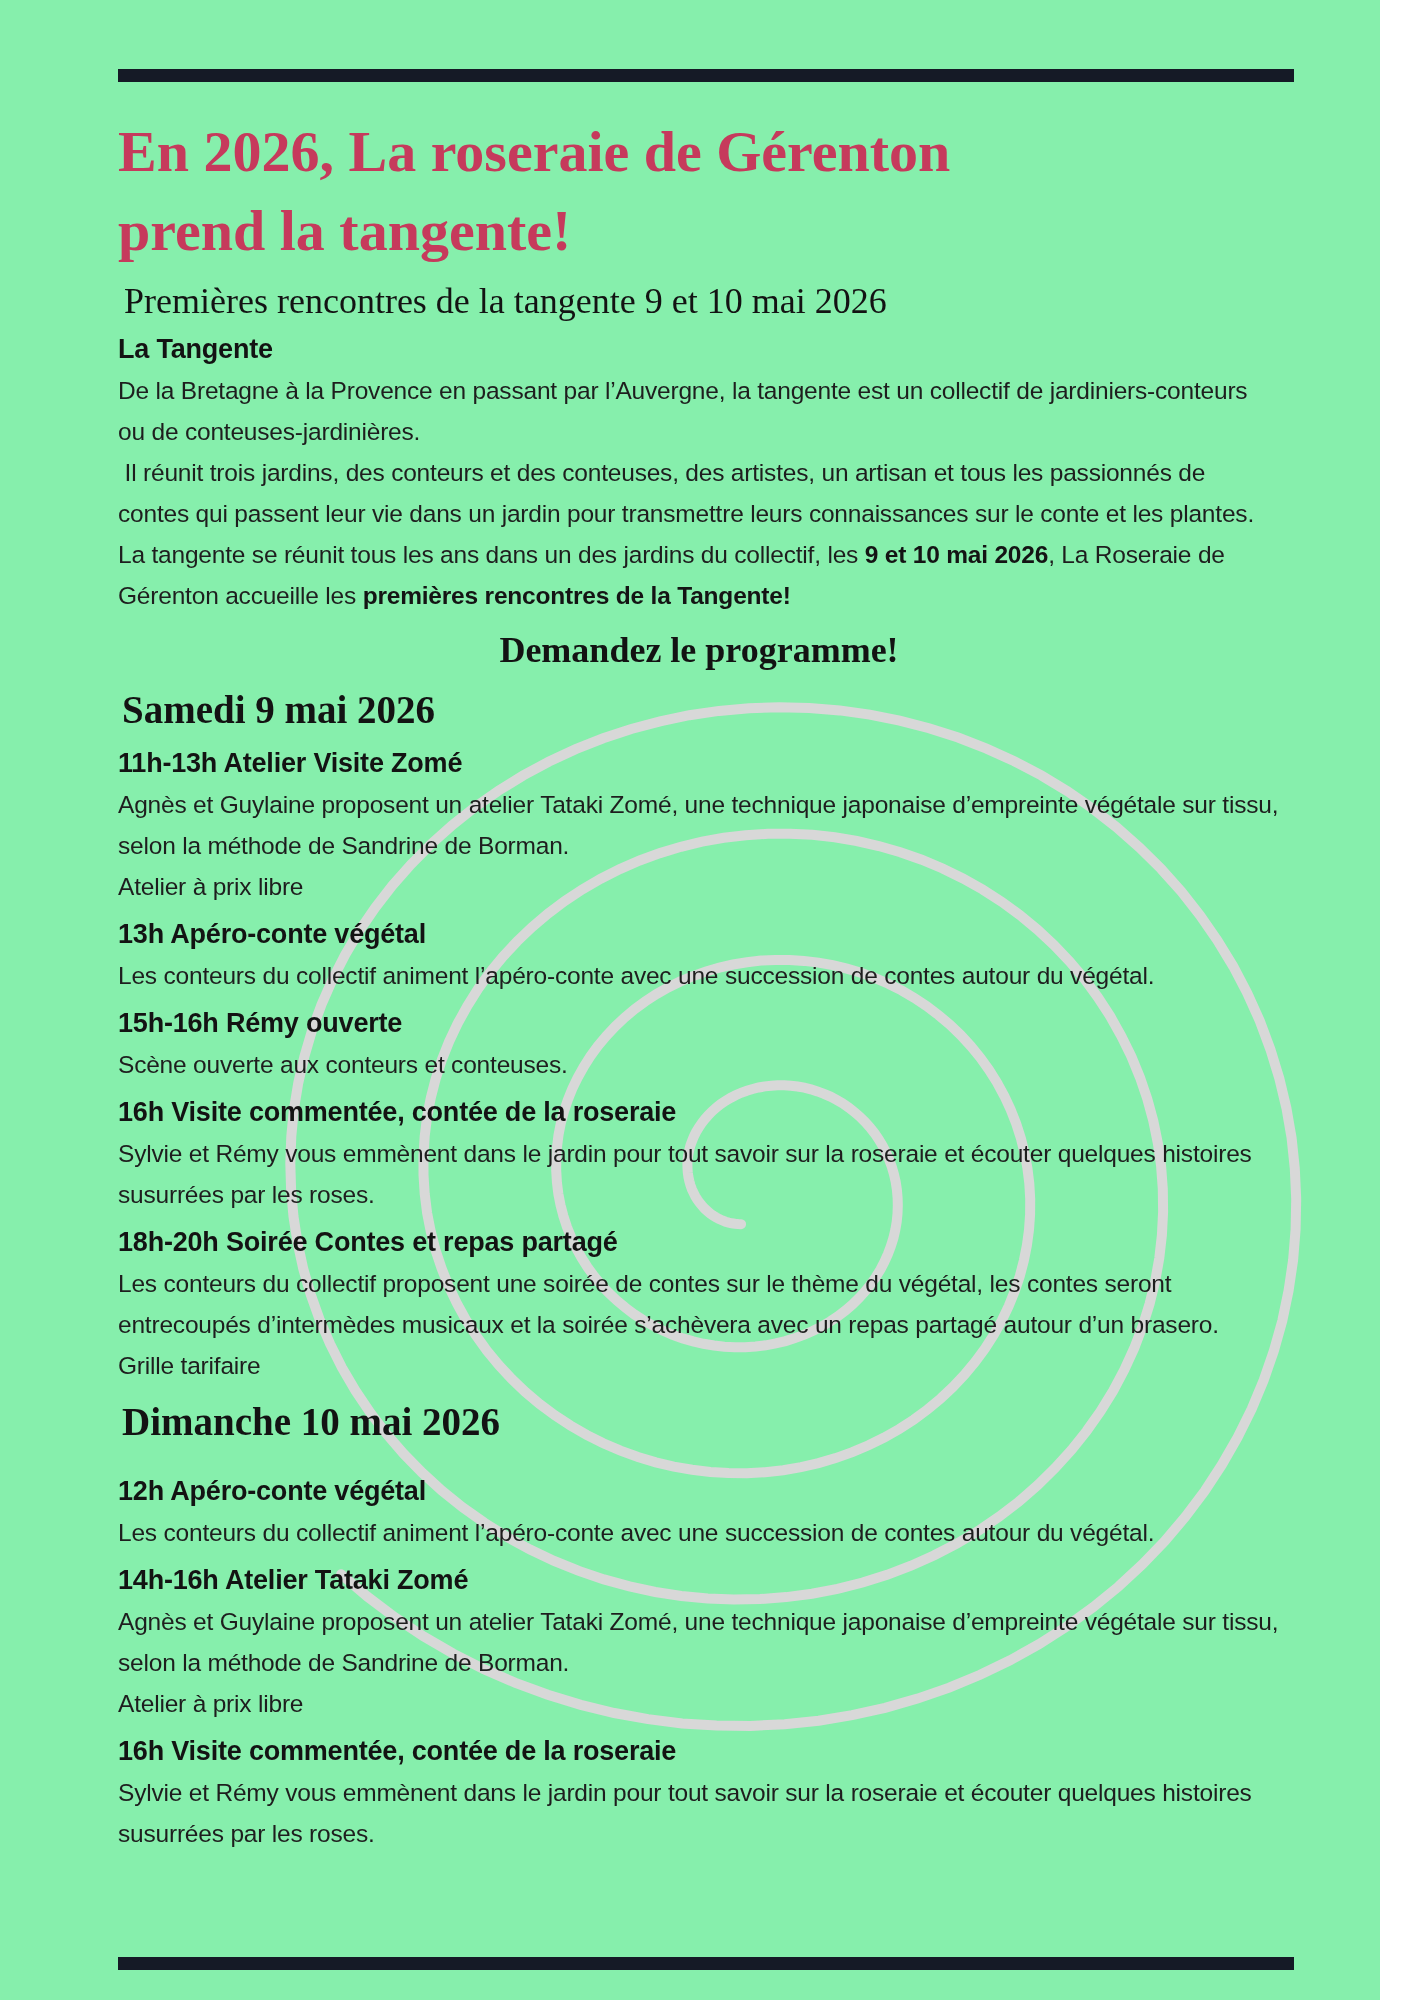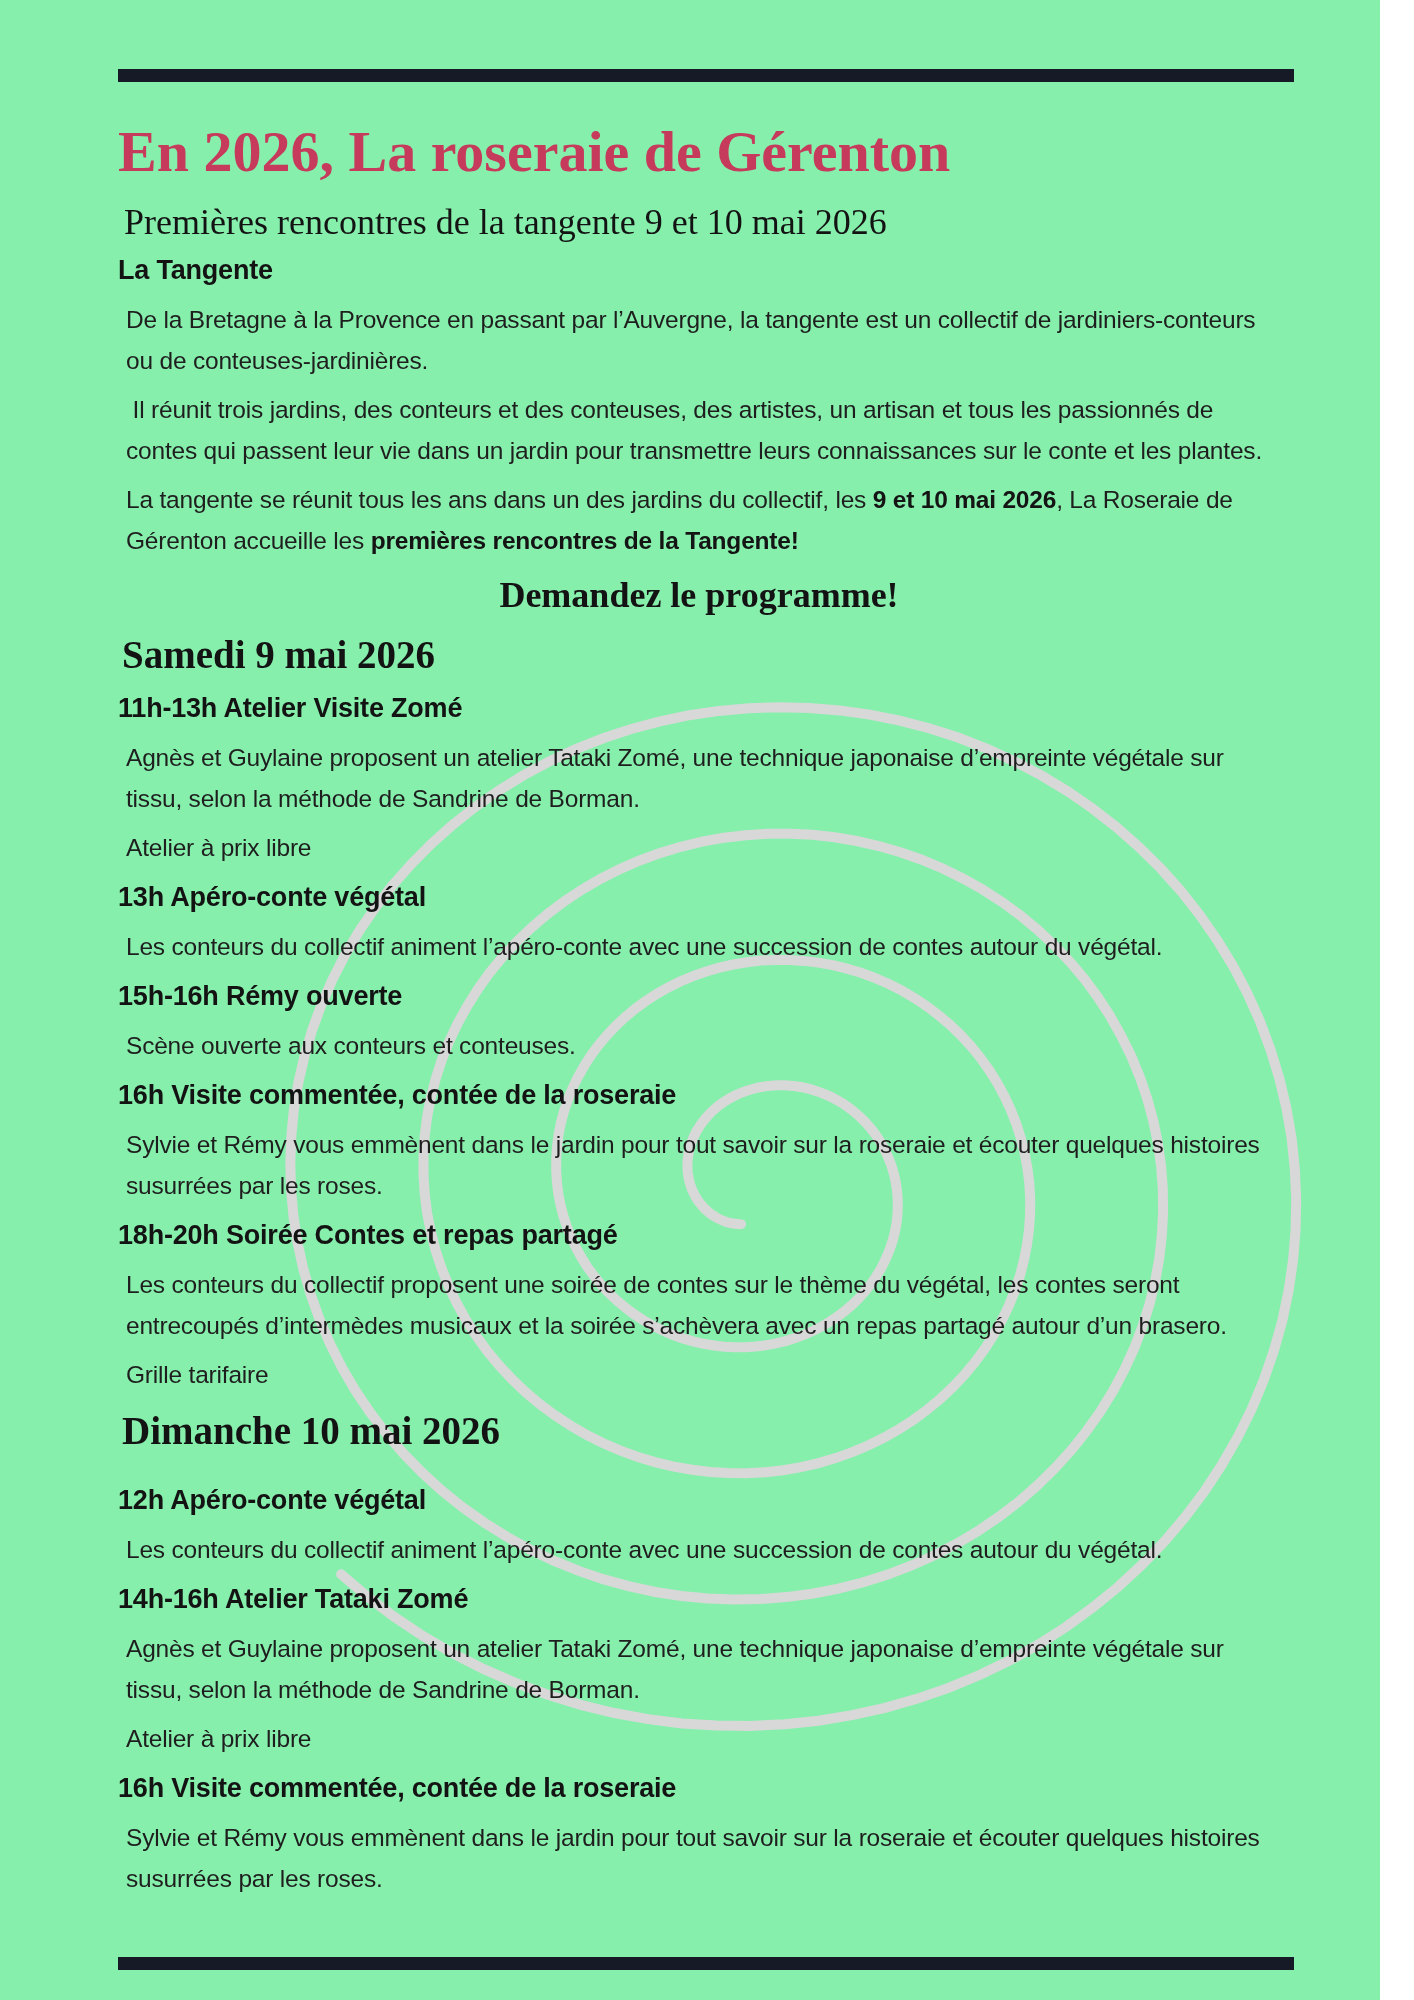--- a/index.html
+++ b/index.html
@@ -30,21 +30,21 @@
   .subtitle{
     font-family:"Liberation Serif",serif;font-weight:400;color:#131313;
     font-size:36px;line-height:47px;margin:8px 0 0 0;padding-left:6px;
   }
   .section-heading, .event-title{
     font-size:27px;font-weight:700;color:#131313;line-height:42px;margin:6px 0 0 0;
     letter-spacing:-0.2px;
   }
   .section-heading{margin-top:3px;}
   .body-text{
-    font-size:24.5px;line-height:41px;color:var(--text);margin:8px;letter-spacing:-0.2px;
+    font-size:24.5px;line-height:41px;color:var(--text);margin:0;letter-spacing:-0.2px;
   }
   .body-text strong{font-weight:700;color:#141414;}
   .cta{
     font-family:"Liberation Serif",serif;font-weight:700;color:#131313;
     font-size:36px;line-height:48px;text-align:center;margin:10px 0 6px 0;
   }
   .day-heading{
     font-family:"Liberation Serif",serif;font-weight:700;color:#131313;
     font-size:39px;line-height:52px;margin:10px 0 4px 4px;
   }
@@ -58,20 +58,21 @@
   <svg class="watermark" width="1414" height="2000" viewBox="0 0 1414 2000" aria-hidden="true">
     <path id="spiral" fill="none" stroke="var(--watermark)" stroke-width="10" stroke-linecap="round" d="M741.1 1224.2 L738.1 1224.1 L735.0 1223.8 L731.8 1223.3 L728.7 1222.6 L725.5 1221.7 L722.4 1220.5 L719.2 1219.1 L716.1 1217.4 L713.1 1215.6 L710.2 1213.5 L707.4 1211.1 L704.6 1208.6 L702.1 1205.8 L699.6 1202.8 L697.4 1199.7 L695.3 1196.3 L693.5 1192.7 L691.8 1189.0 L690.4 1185.1 L689.3 1181.1 L688.4 1176.9 L687.8 1172.6 L687.5 1168.3 L687.4 1163.8 L687.7 1159.3 L688.3 1154.7 L689.2 1150.1 L690.4 1145.5 L692.0 1141.0 L693.9 1136.4 L696.1 1132.0 L698.7 1127.6 L701.6 1123.3 L704.8 1119.1 L708.3 1115.1 L712.1 1111.3 L716.3 1107.6 L720.7 1104.1 L725.4 1100.9 L730.4 1098.0 L735.6 1095.3 L741.1 1092.8 L746.8 1090.7 L752.7 1089.0 L758.7 1087.5 L764.9 1086.4 L771.3 1085.7 L777.8 1085.3 L784.3 1085.3 L790.9 1085.7 L797.6 1086.5 L804.2 1087.7 L810.9 1089.3 L817.4 1091.4 L824.0 1093.8 L830.4 1096.6 L836.6 1099.9 L842.8 1103.5 L848.7 1107.6 L854.4 1112.0 L859.9 1116.8 L865.1 1122.0 L870.0 1127.5 L874.6 1133.3 L878.8 1139.5 L882.7 1146.0 L886.1 1152.7 L889.2 1159.7 L891.8 1166.9 L894.0 1174.4 L895.7 1182.0 L896.9 1189.8 L897.6 1197.7 L897.8 1205.7 L897.5 1213.8 L896.7 1221.9 L895.3 1230.0 L893.4 1238.1 L890.9 1246.1 L887.9 1254.1 L884.4 1261.9 L880.4 1269.6 L875.8 1277.0 L870.7 1284.3 L865.1 1291.3 L859.0 1298.0 L852.4 1304.5 L845.4 1310.5 L838.0 1316.2 L830.1 1321.5 L821.9 1326.4 L813.2 1330.8 L804.3 1334.7 L795.0 1338.1 L785.5 1341.1 L775.7 1343.4 L765.7 1345.3 L755.6 1346.5 L745.3 1347.2 L734.9 1347.2 L724.4 1346.7 L714.0 1345.5 L703.5 1343.8 L693.1 1341.4 L682.8 1338.4 L672.6 1334.8 L662.7 1330.5 L652.9 1325.7 L643.4 1320.3 L634.2 1314.3 L625.4 1307.7 L616.9 1300.6 L608.8 1293.0 L601.2 1284.9 L594.1 1276.2 L587.5 1267.2 L581.5 1257.7 L576.0 1247.8 L571.2 1237.5 L566.9 1226.9 L563.4 1216.1 L560.5 1204.9 L558.3 1193.6 L556.9 1182.1 L556.2 1170.4 L556.2 1158.7 L557.0 1146.9 L558.5 1135.1 L560.8 1123.3 L563.9 1111.6 L567.7 1100.1 L572.3 1088.7 L577.7 1077.5 L583.7 1066.7 L590.5 1056.1 L598.0 1045.8 L606.2 1036.0 L615.1 1026.6 L624.5 1017.7 L634.6 1009.2 L645.3 1001.4 L656.5 994.1 L668.2 987.4 L680.4 981.4 L693.1 976.1 L706.1 971.5 L719.4 967.6 L733.1 964.5 L747.0 962.2 L761.0 960.6 L775.3 959.9 L789.6 959.9 L804.0 960.9 L818.4 962.6 L832.7 965.2 L846.9 968.6 L860.9 972.8 L874.7 977.9 L888.3 983.7 L901.5 990.4 L914.3 997.9 L926.6 1006.1 L938.5 1015.1 L949.9 1024.7 L960.7 1035.1 L970.8 1046.1 L980.3 1057.7 L989.0 1069.9 L997.1 1082.7 L1004.3 1096.0 L1010.7 1109.7 L1016.2 1123.8 L1020.9 1138.3 L1024.6 1153.1 L1027.4 1168.1 L1029.3 1183.4 L1030.2 1198.8 L1030.1 1214.3 L1029.0 1229.8 L1026.9 1245.3 L1023.8 1260.8 L1019.8 1276.1 L1014.7 1291.2 L1008.7 1306.1 L1001.7 1320.7 L993.7 1334.9 L984.9 1348.6 L975.1 1361.9 L964.5 1374.7 L953.0 1386.9 L940.7 1398.5 L927.6 1409.4 L913.8 1419.6 L899.3 1429.0 L884.2 1437.6 L868.5 1445.3 L852.3 1452.2 L835.6 1458.1 L818.5 1463.1 L801.0 1467.1 L783.2 1470.2 L765.2 1472.2 L747.0 1473.2 L728.7 1473.1 L710.4 1472.0 L692.1 1469.8 L673.8 1466.6 L655.8 1462.3 L638.0 1457.0 L620.5 1450.7 L603.3 1443.3 L586.6 1434.9 L570.4 1425.5 L554.7 1415.2 L539.7 1404.0 L525.3 1391.9 L511.7 1378.9 L498.9 1365.1 L486.9 1350.6 L475.8 1335.3 L465.7 1319.4 L456.6 1302.8 L448.5 1285.7 L441.5 1268.1 L435.5 1250.0 L430.8 1231.6 L427.1 1212.9 L424.7 1193.9 L423.5 1174.8 L423.5 1155.5 L424.7 1136.2 L427.1 1116.9 L430.8 1097.8 L435.7 1078.8 L441.8 1060.0 L449.1 1041.6 L457.6 1023.6 L467.3 1006.0 L478.1 988.9 L490.0 972.4 L503.0 956.6 L517.0 941.5 L532.0 927.2 L547.9 913.7 L564.7 901.1 L582.3 889.4 L600.8 878.7 L619.9 869.1 L639.7 860.5 L660.0 853.1 L680.9 846.8 L702.1 841.7 L723.8 837.8 L745.7 835.2 L767.9 833.8 L790.1 833.7 L812.4 834.8 L834.7 837.3 L856.8 841.0 L878.8 846.0 L900.4 852.2 L921.7 859.7 L942.6 868.5 L962.9 878.4 L982.6 889.5 L1001.7 901.8 L1020.0 915.2 L1037.4 929.6 L1054.0 945.1 L1069.7 961.6 L1084.3 978.9 L1097.8 997.2 L1110.2 1016.2 L1121.3 1036.0 L1131.3 1056.4 L1140.0 1077.5 L1147.3 1099.0 L1153.3 1121.0 L1157.9 1143.4 L1161.1 1166.1 L1162.8 1189.0 L1163.1 1212.0 L1161.9 1235.1 L1159.3 1258.1 L1155.2 1281.0 L1149.6 1303.8 L1142.6 1326.2 L1134.2 1348.2 L1124.3 1369.8 L1113.1 1390.9 L1100.5 1411.3 L1086.6 1431.0 L1071.4 1450.0 L1055.0 1468.1 L1037.5 1485.3 L1018.8 1501.6 L999.1 1516.7 L978.4 1530.8 L956.7 1543.7 L934.3 1555.3 L911.0 1565.7 L887.1 1574.8 L862.6 1582.5 L837.5 1588.8 L812.0 1593.7 L786.2 1597.1 L760.2 1599.1 L733.9 1599.6 L707.7 1598.5 L681.4 1596.0 L655.3 1592.0 L629.5 1586.4 L603.9 1579.4 L578.8 1570.9 L554.1 1561.0 L530.1 1549.6 L506.8 1536.8 L484.3 1522.7 L462.6 1507.3 L441.9 1490.7 L422.3 1472.8 L403.7 1453.8 L386.3 1433.7 L370.2 1412.6 L355.4 1390.6 L342.0 1367.7 L330.1 1344.0 L319.6 1319.5 L310.7 1294.5 L303.3 1269.0 L297.6 1242.9 L293.5 1216.6 L291.1 1190.0 L290.3 1163.2 L291.3 1136.3 L293.9 1109.5 L298.3 1082.8 L304.4 1056.4 L312.1 1030.2 L321.5 1004.5 L332.6 979.3 L345.2 954.7 L359.4 930.8 L375.2 907.7 L392.4 885.5 L411.1 864.3 L431.1 844.1 L452.4 825.0 L474.9 807.2 L498.6 790.6 L523.3 775.4 L549.1 761.5 L575.7 749.2 L603.2 738.3 L631.3 729.0 L660.1 721.3 L689.3 715.2 L719.0 710.9 L749.0 708.2 L779.1 707.2 L809.4 707.9 L839.6 710.4 L869.7 714.6 L899.6 720.6 L929.0 728.2 L958.1 737.5 L986.5 748.6 L1014.3 761.2 L1041.3 775.4 L1067.4 791.2 L1092.5 808.5 L1116.5 827.2 L1139.4 847.4 L1161.0 868.8 L1181.3 891.5 L1200.1 915.4 L1217.4 940.4 L1233.2 966.3 L1247.3 993.2 L1259.8 1020.9 L1270.4 1049.4 L1279.3 1078.4 L1286.4 1108.0 L1291.6 1138.0 L1294.8 1168.4 L1296.2 1198.9 L1295.6 1229.5 L1293.1 1260.1 L1288.6 1290.6 L1282.3 1320.8 L1273.9 1350.7 L1263.7 1380.2 L1251.7 1409.0 L1237.7 1437.2 L1222.0 1464.6 L1204.6 1491.2 L1185.4 1516.7 L1164.7 1541.2 L1142.3 1564.5 L1118.5 1586.5 L1093.3 1607.1 L1066.8 1626.4 L1039.0 1644.1 L1010.1 1660.3 L980.1 1674.8 L949.2 1687.6 L917.5 1698.6 L885.1 1707.8 L852.1 1715.2 L818.6 1720.7 L784.7 1724.3 L750.6 1725.9 L716.4 1725.6 L682.2 1723.4 L648.1 1719.1 L614.3 1713.0 L580.8 1704.9 L547.8 1694.8 L515.5 1682.9 L483.9 1669.2 L453.2 1653.6 L423.4 1636.3 L394.7 1617.2 L367.3 1596.5 L341.1 1574.3"></path>
   </svg>
 
   <div class="content">
 
     <div class="rule top-rule"></div>
 
     <h1 class="title">
       <span class="t-line">En 2026, La roseraie de Gérenton</span>
+      <span class="t-line">prend la tangente!</span>
     </h1>
 
     <h2 class="subtitle">Premières rencontres de la tangente 9 et 10 mai 2026</h2>
 
     <h3 class="section-heading">La Tangente</h3>
 
     <p class="body-text">De la Bretagne à la Provence en passant par l’Auvergne, la tangente est un collectif de jardiniers-conteurs ou de conteuses-jardinières.</p>
     <p class="body-text">&nbsp;Il réunit trois jardins, des conteurs et des conteuses, des artistes, un artisan et tous les passionnés de contes qui passent leur vie dans un jardin pour transmettre leurs connaissances sur le conte et les plantes.</p>
     <p class="body-text"><span>La tangente se réunit tous les ans dans un des jardins du collectif, les </span><strong>9 et 10 mai 2026</strong><span>, La Roseraie de Gérenton accueille les </span><strong>premières rencontres de la Tangente!</strong></p>
 

